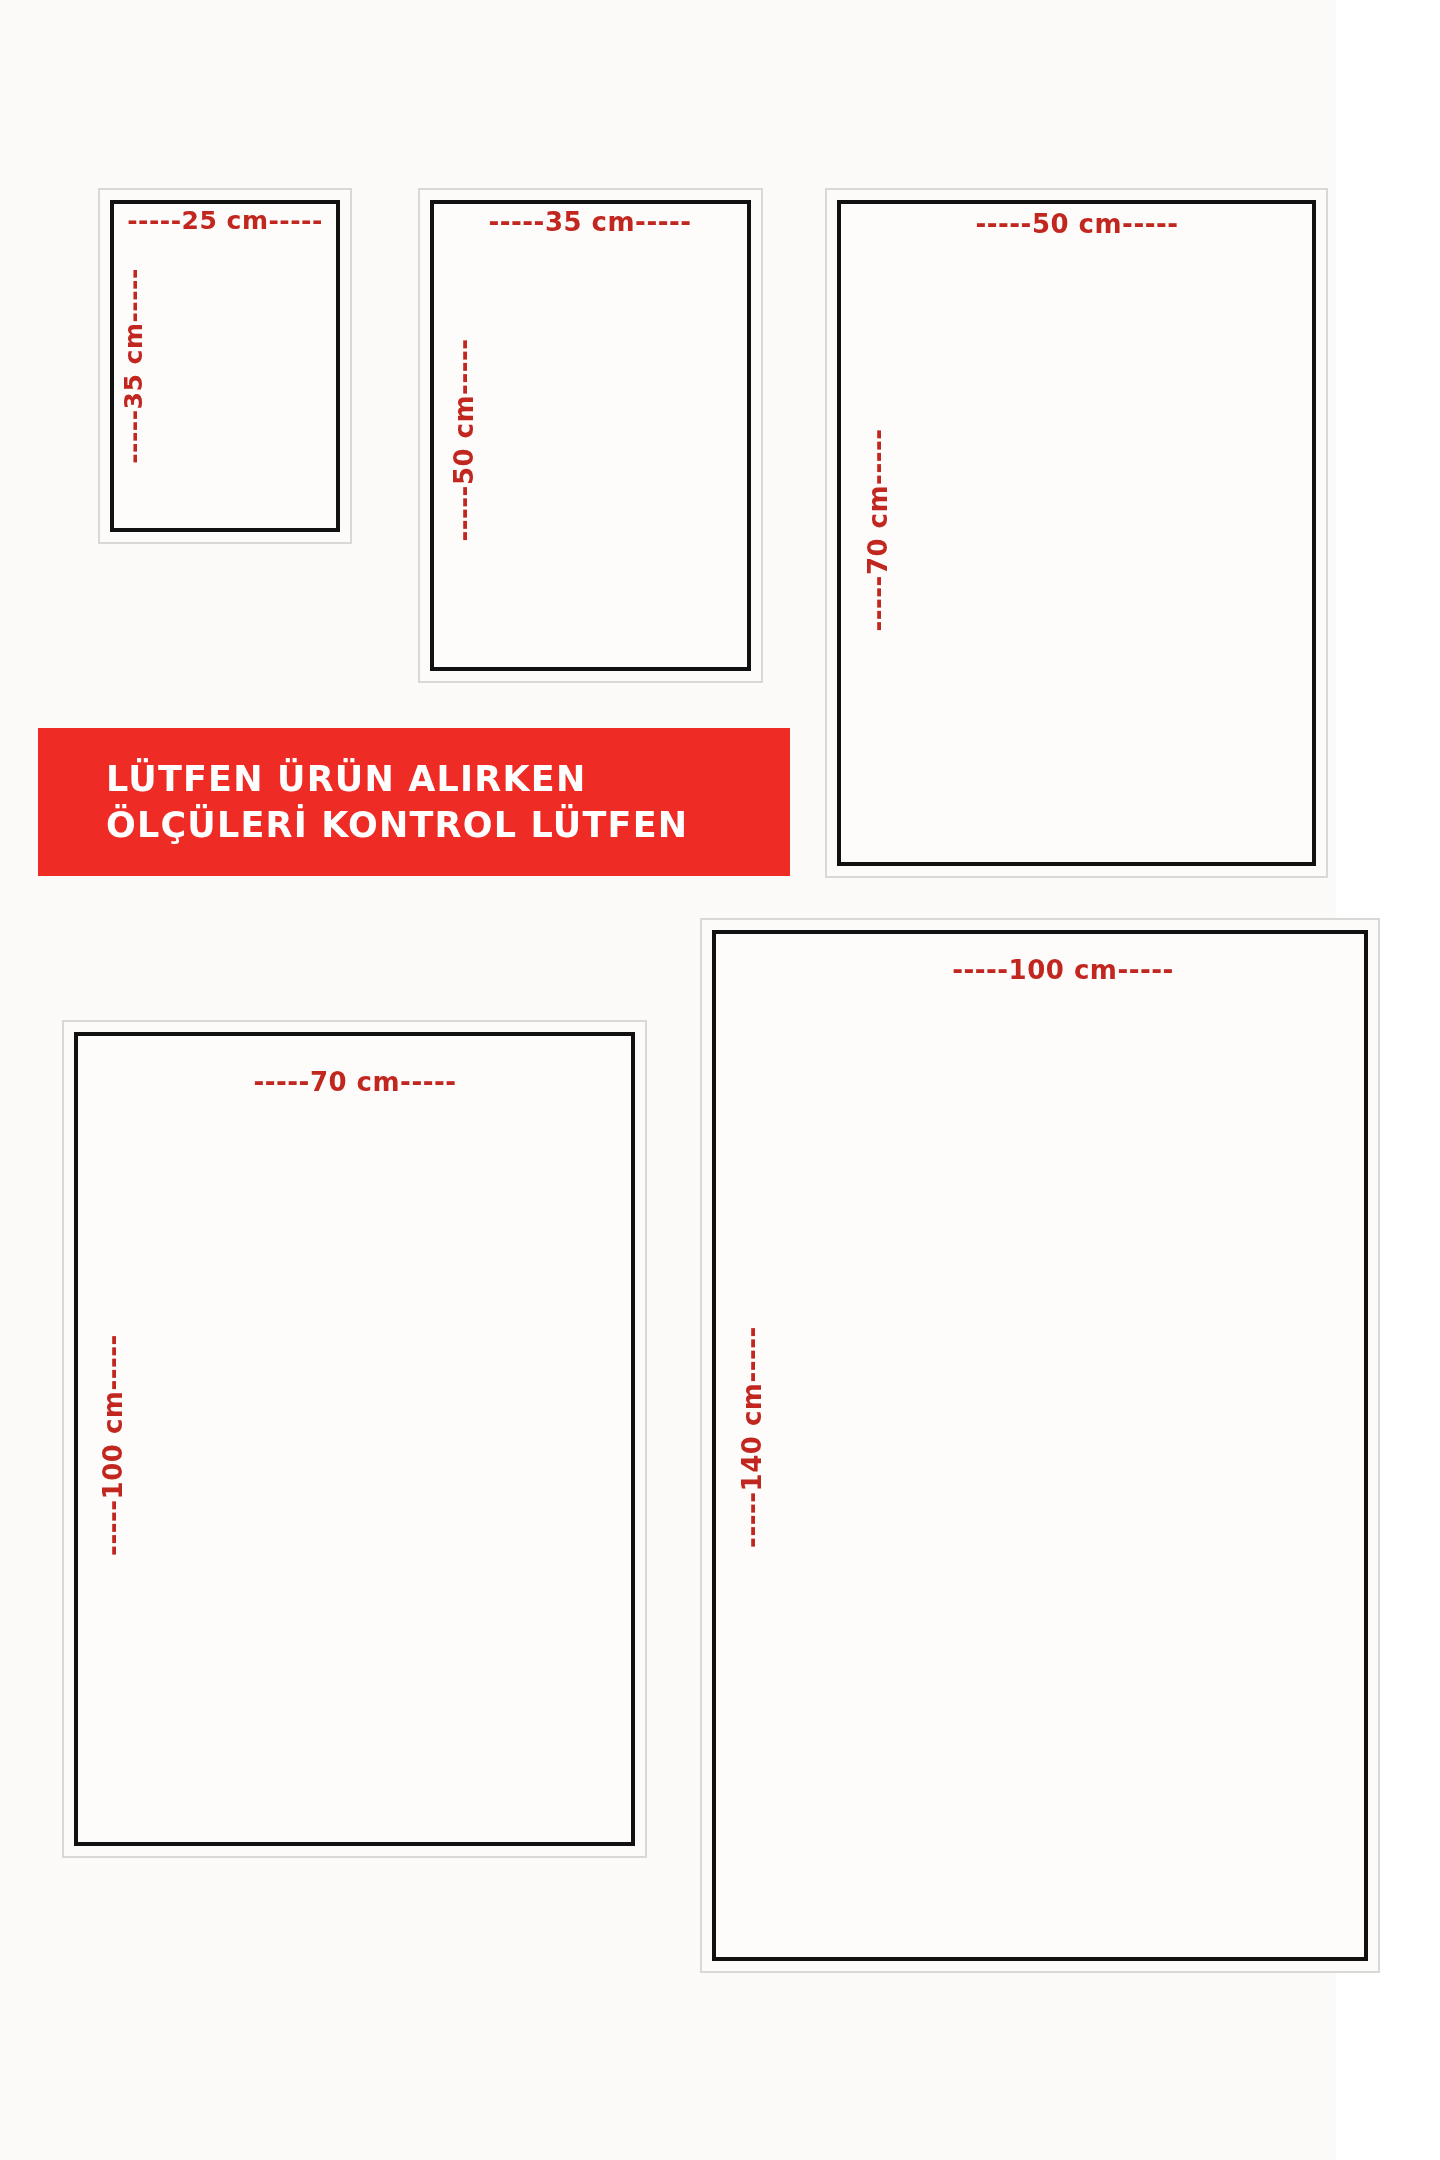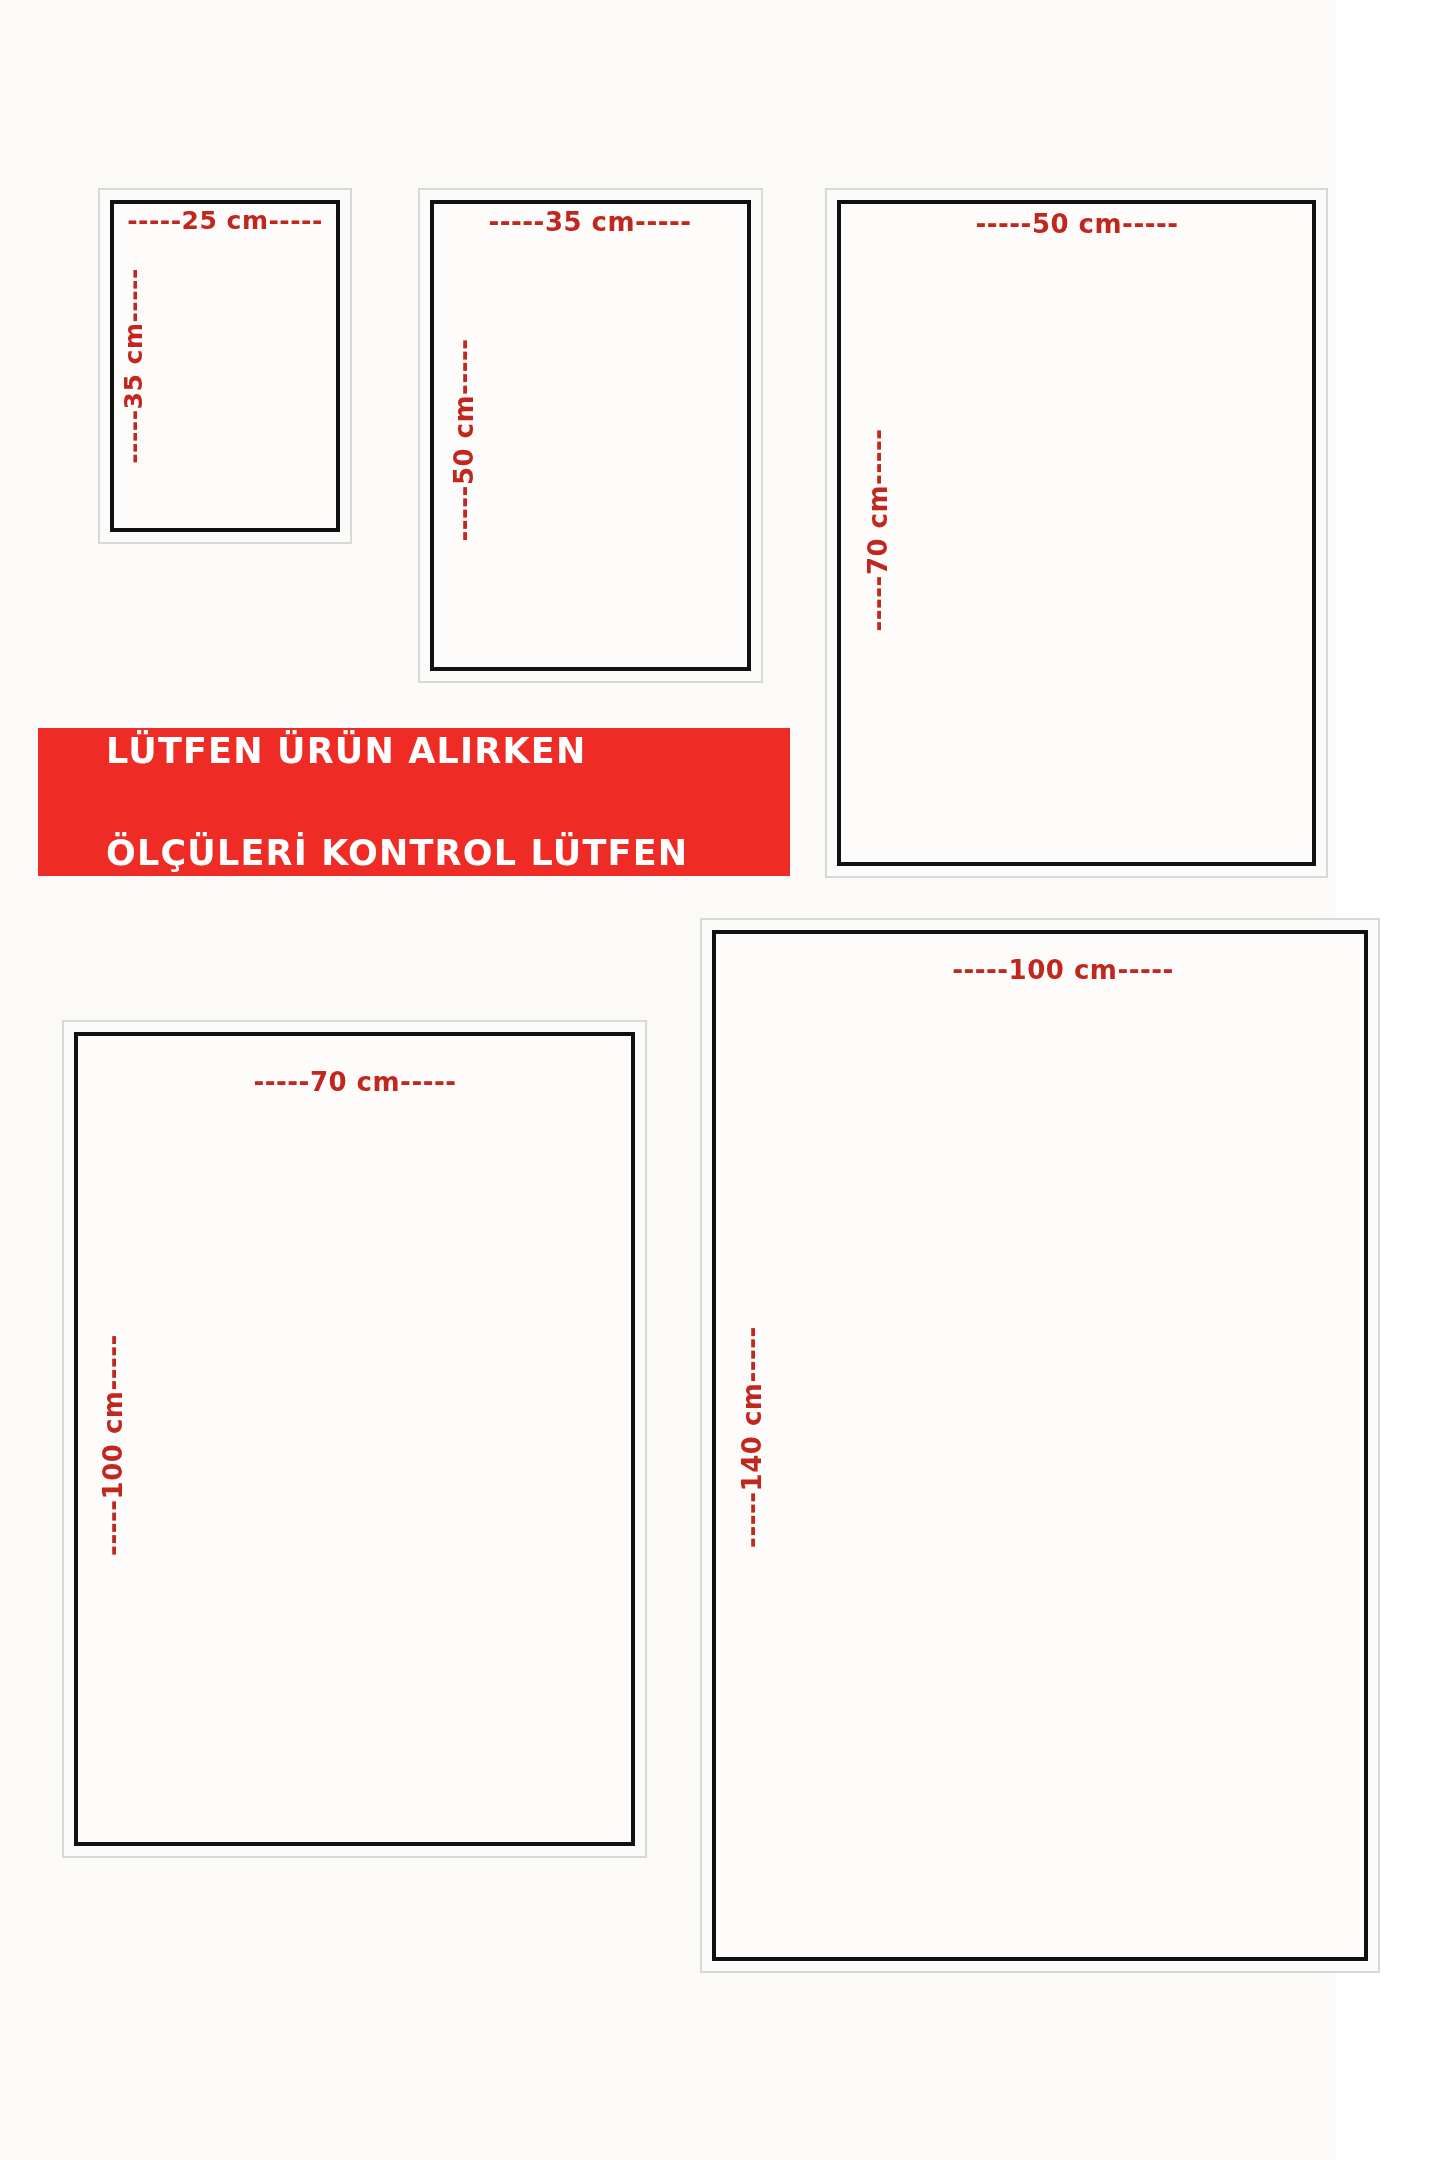--- a/index.html
+++ b/index.html
@@ -62,21 +62,21 @@
   
   #notice {
     position: absolute;
     left: 38px;
     top: 728px;
     width: 752px;
     height: 148px;
     background: #ee2b24;
     display: flex;
     flex-direction: column;
-    justify-content: space-between;
+    justify-content: center;
     box-sizing: border-box;
     padding-left: 68px;
   }
   #notice .line {
     color: #ffffff;
     font-family: "DejaVu Sans", sans-serif;
     font-weight: bold;
     font-size: 35px;
     letter-spacing: 1.2px;
     line-height: 1.32;

